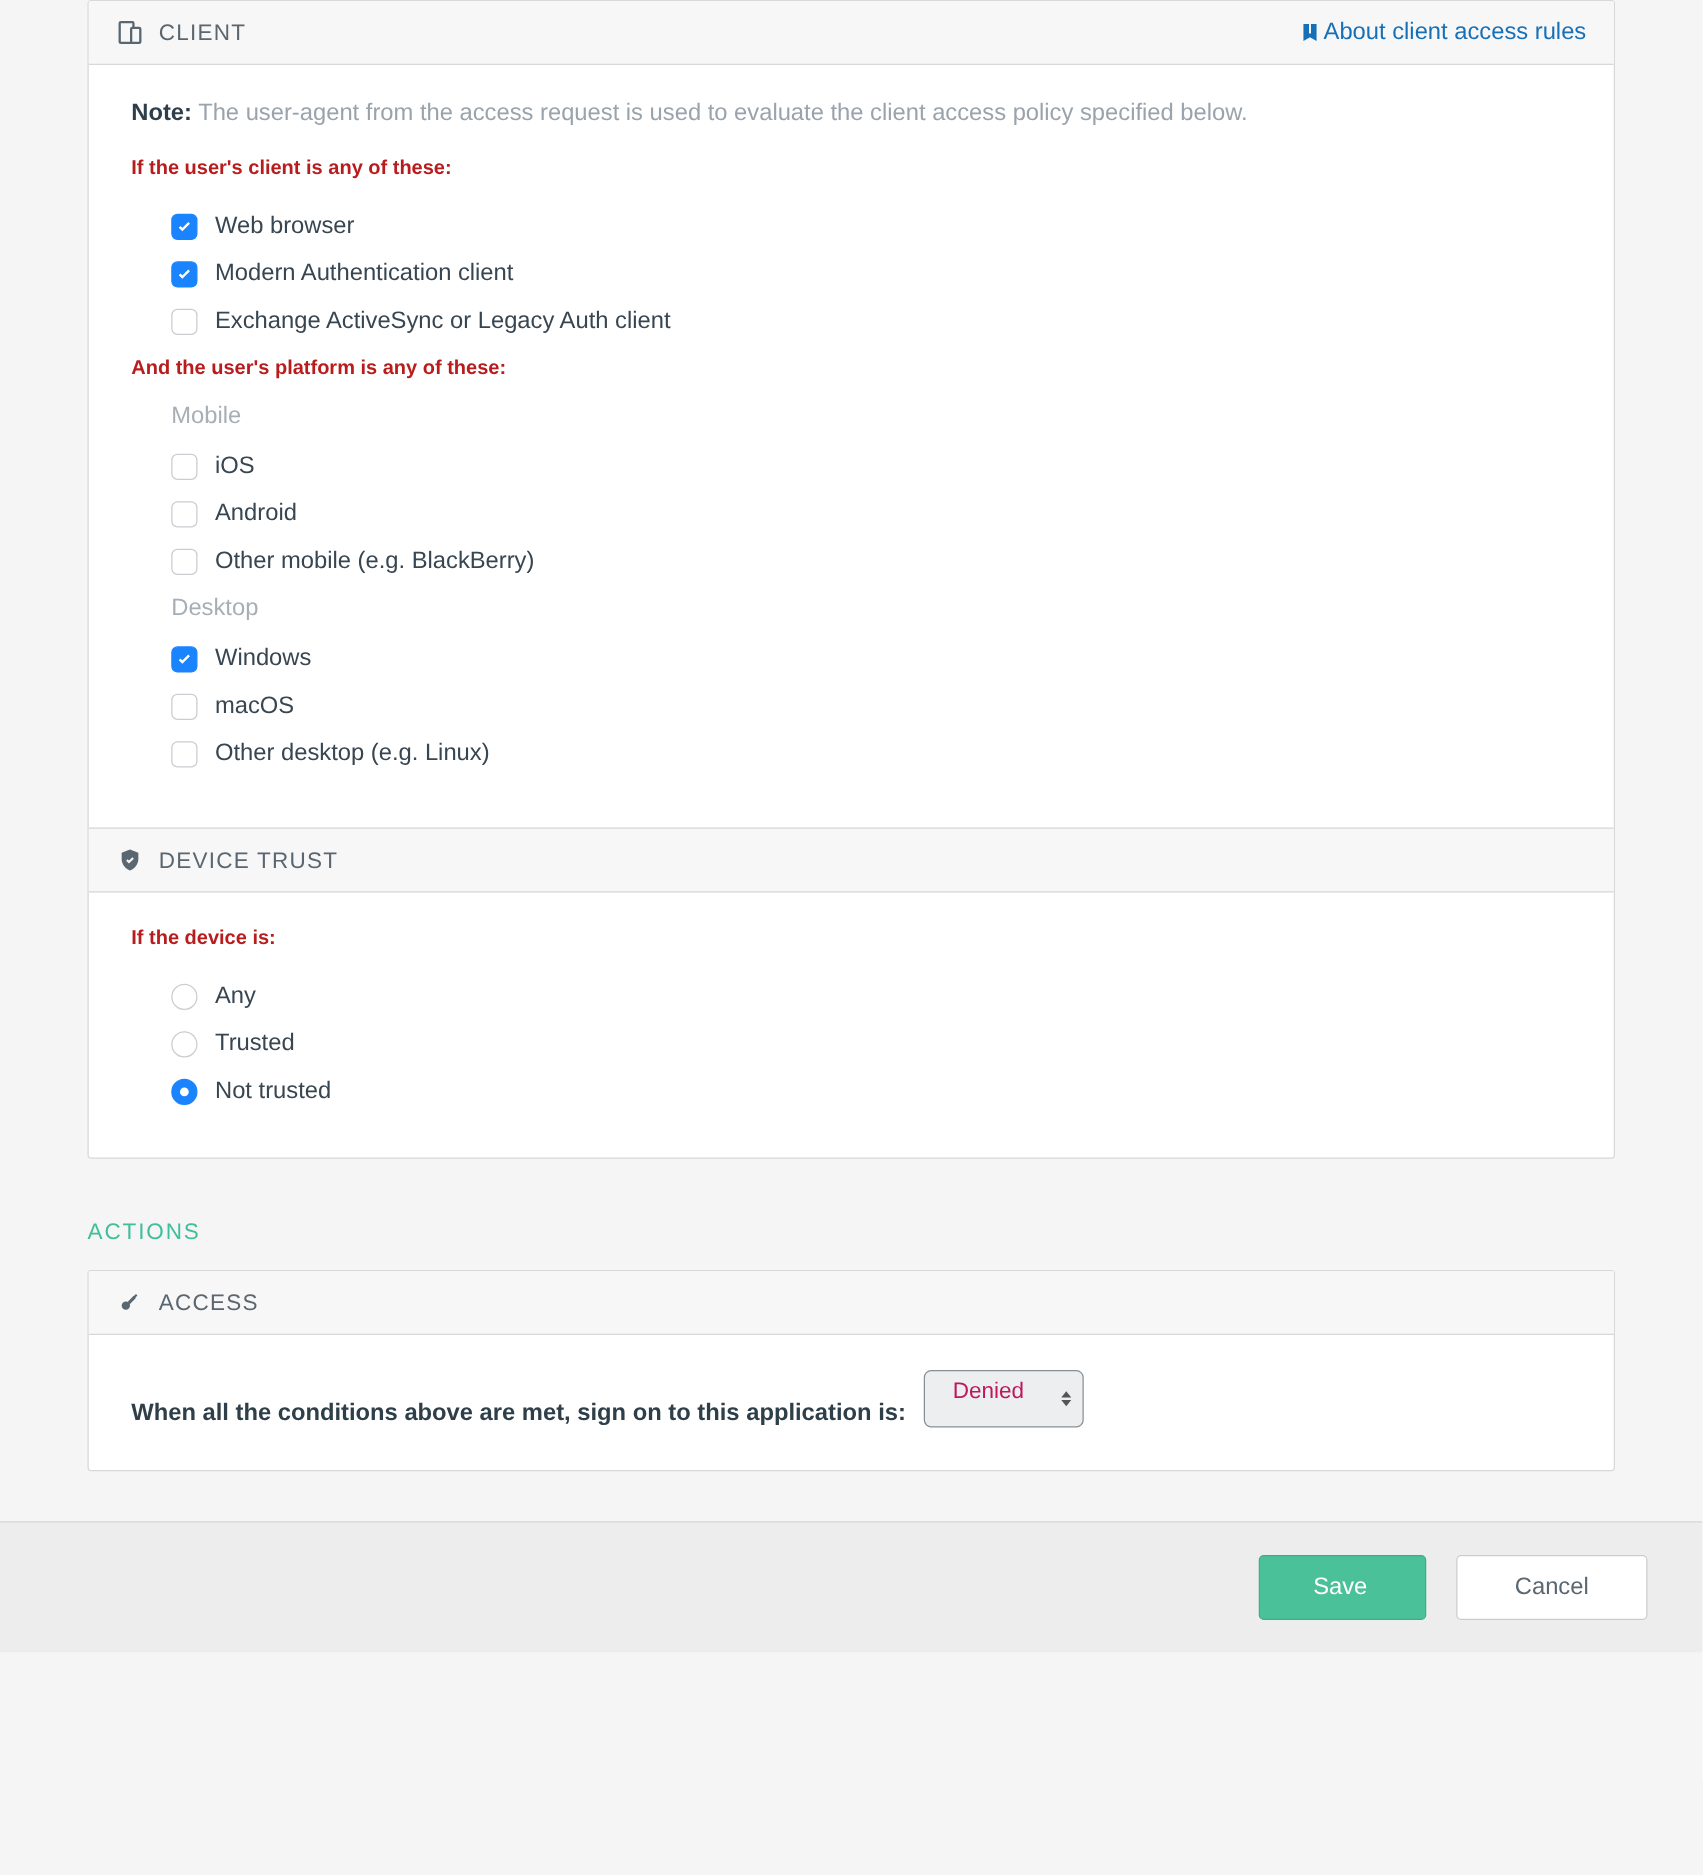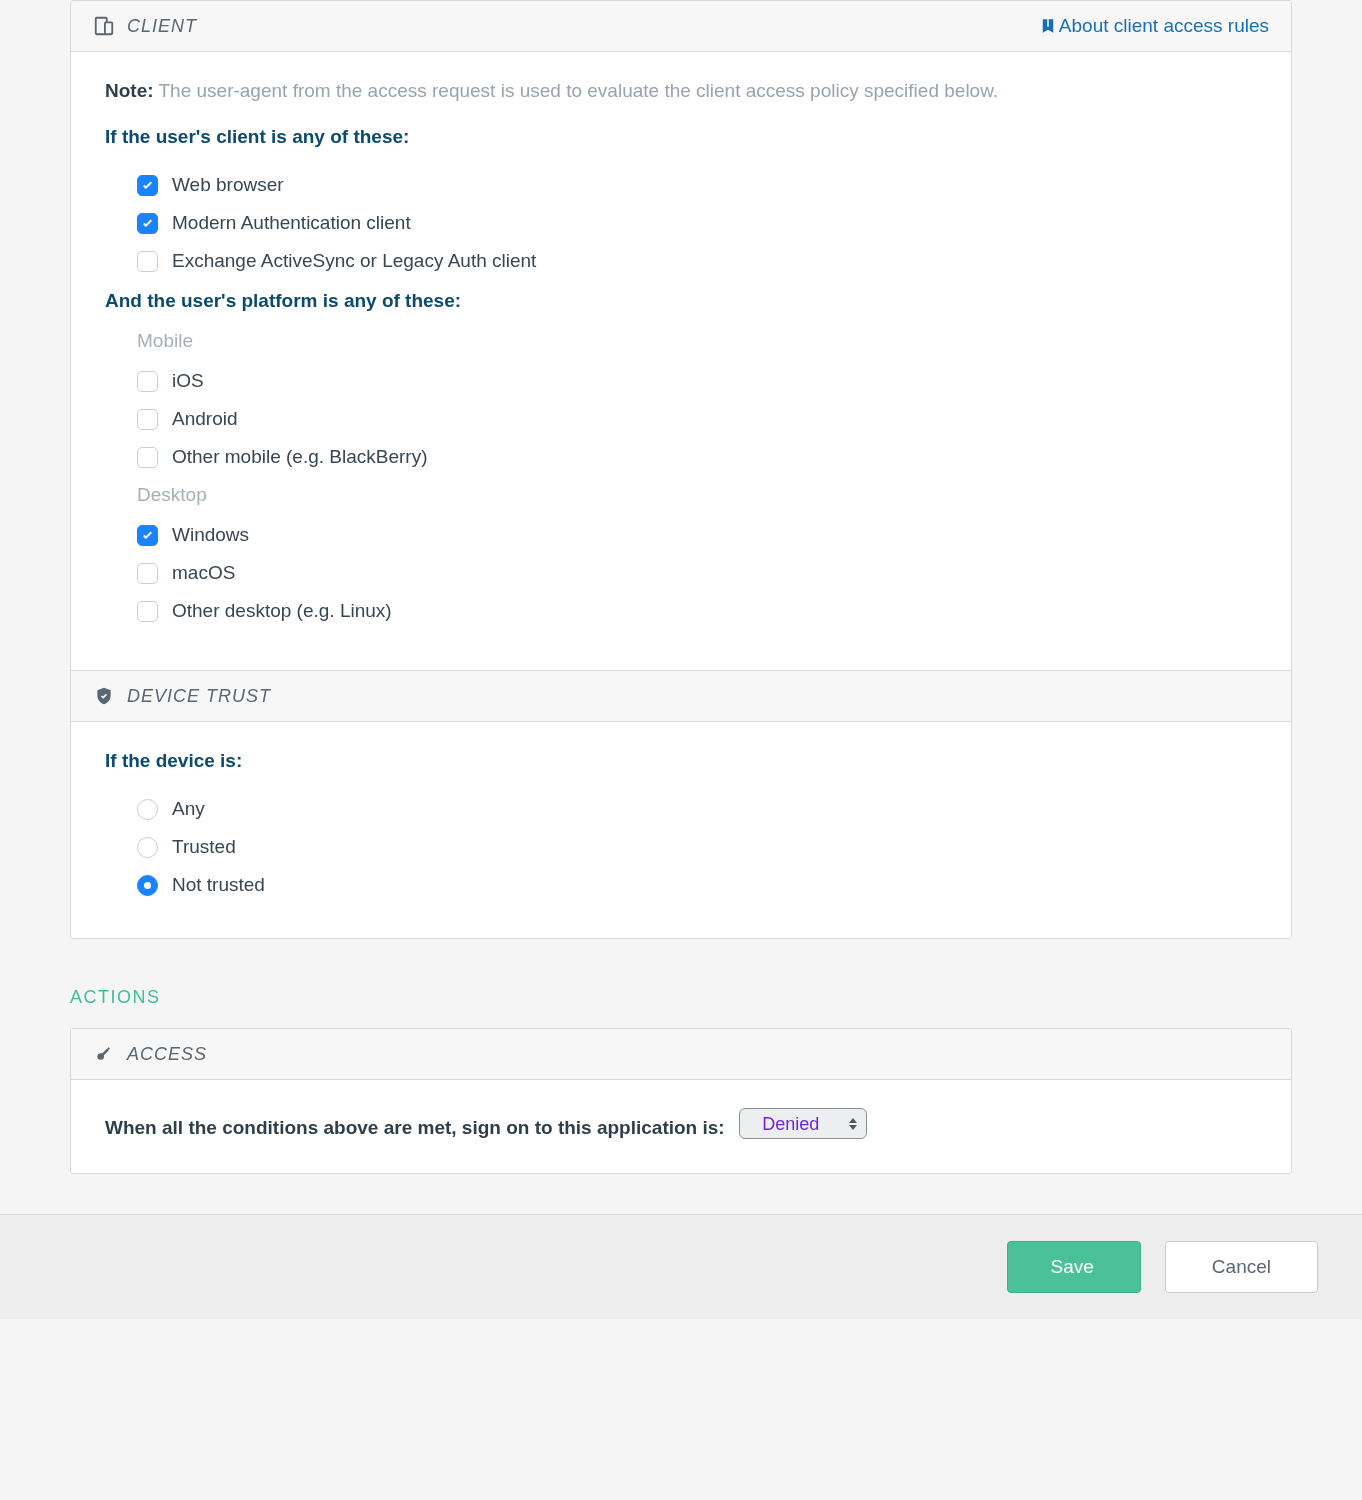--- a/index.html
+++ b/index.html
@@ -25,21 +25,20 @@
     align-items: center;
     justify-content: space-between;
     background: #f7f7f7;
     border-bottom: 1px solid #d8d8d8;
     padding: 14px 22px;
   }
   .panel-header-left {
     display: flex;
     align-items: center;
     gap: 12px;
-    font-style: italic;
   }
   .panel-title {
     font-size: 18px;
     letter-spacing: 1px;
     color: #5a6670;
     font-weight: 500;
   }
   .icon-slot {
     display: inline-flex;
     align-items: center;
@@ -56,22 +55,22 @@
     font-size: 19px;
   }
   .header-link .icon-slot { color: #1670b8; }
   .panel-body { padding: 28px 34px 40px 34px; }
   .panel-body.tight { padding: 28px 34px 34px 34px; }
   .note-line { margin-bottom: 24px; font-size: 19px; }
   .note-label { font-weight: 700; color: #2f3f4a; }
   .note-text { color: #9aa3ab; }
   .subhead {
     font-weight: 700;
-    color: #0c4a6e;
-    font-size: 19px;
+    color: #b91c1c;
+    font-size: 16px;
     margin-bottom: 18px;
     margin-top: 10px;
   }
   .subhead.first { margin-top: 0; }
   .group-title {
     font-size: 19px;
     color: #a7afb6;
     margin: 8px 0 10px 32px;
   }
   .check-row, .radio-row {
@@ -142,23 +141,23 @@
     position: relative;
     display: inline-flex;
     align-items: center;
   }
   .select-box {
     appearance: none;
     -webkit-appearance: none;
     border: 1.5px solid #8a8f94;
     border-radius: 6px;
     background: #eceef0;
-    padding: 5px 36px 3px 12px;
+    padding: 5px 36px 18px 12px;
     font-size: 18px;
-    color: #6d28d9;
+    color: #be185d;
     min-width: 128px;
   }
   .select-caret {
     position: absolute;
     right: 10px;
     top: 50%;
     transform: translateY(-50%);
     pointer-events: none;
     display: flex;
     flex-direction: column;

